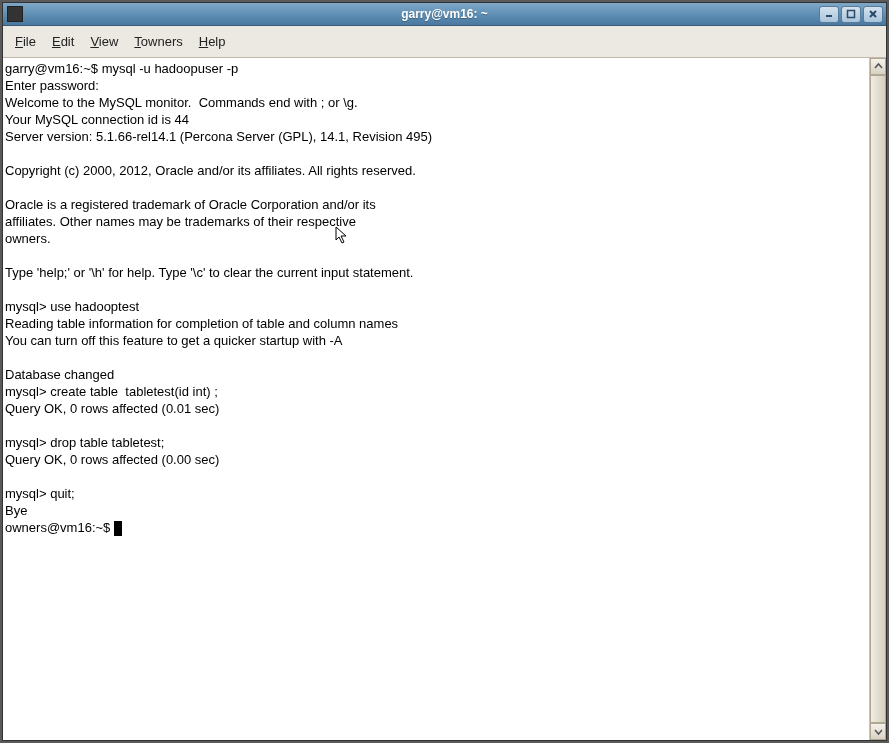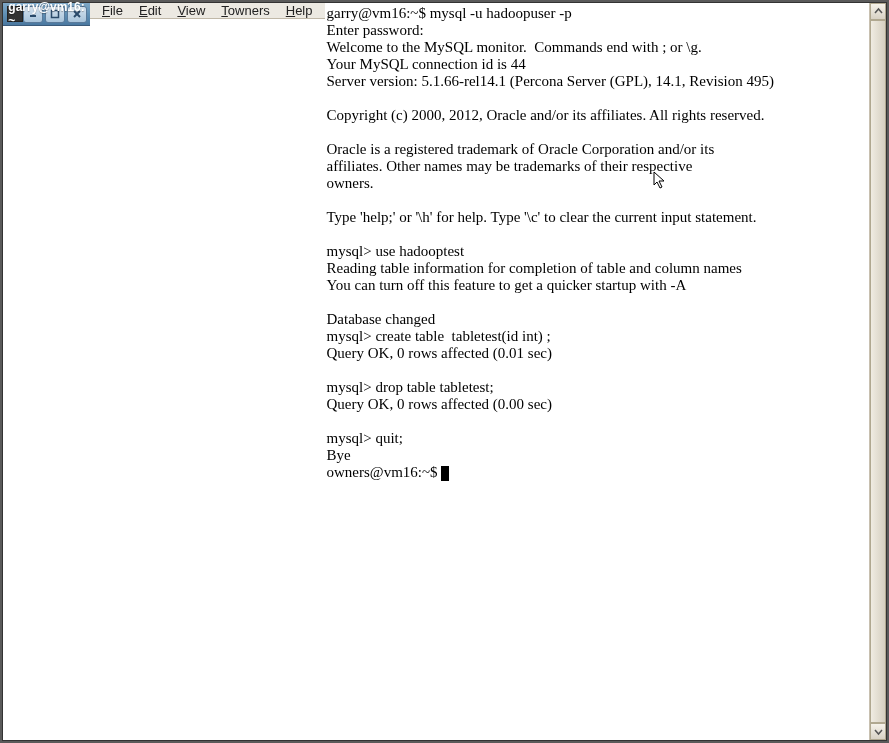--- a/index.html
+++ b/index.html
@@ -10,21 +10,21 @@
       font-family: sans-serif;
       padding: 2px;
       overflow: hidden;
     }
     .window {
       width: 100%;
       height: 100%;
       border: 1px solid #333;
       background: #fff;
       display: flex;
-      flex-direction: row;
+      flex-direction: column;
     }
     .titlebar {
       background: linear-gradient(to bottom, #7fa8c7 0%, #6090b5 50%, #4a78a0 100%);
       height: 23px;
       display: flex;
       align-items: center;
       border-bottom: 1px solid #3a5a7a;
       position: relative;
     }
     .app-icon {
@@ -59,21 +59,21 @@
       display: flex;
       align-items: center;
       justify-content: center;
       font-size: 11px;
       font-weight: bold;
       color: #2a4a6a;
       cursor: pointer;
     }
     .menubar {
       background: #ece9e2;
-      height: 16px;
+      height: 32px;
       display: flex;
       align-items: center;
       border-bottom: 1px solid #c0b8a8;
       padding: 0 4px;
     }
     .menu-item {
       padding: 2px 8px;
       font-size: 13px;
       color: #222;
       cursor: pointer;
@@ -81,22 +81,22 @@
     .menu-item .ul { text-decoration: underline; }
     .terminal-area {
       flex: 1;
       display: flex;
       background: #fff;
       overflow: hidden;
     }
     .terminal-content {
       flex: 1;
       padding: 2px 0px 2px 2px;
-      font-family: Liberation Serif, serif;
-      font-size: 15px;
+      font-family: Liberation Sans, sans-serif;
+      font-size: 13px;
       line-height: 17px;
       color: #000;
       white-space: pre;
       overflow: hidden;
       position: relative;
     }
     .cursor-block {
       display: inline-block;
       width: 8px;
       height: 15px;

